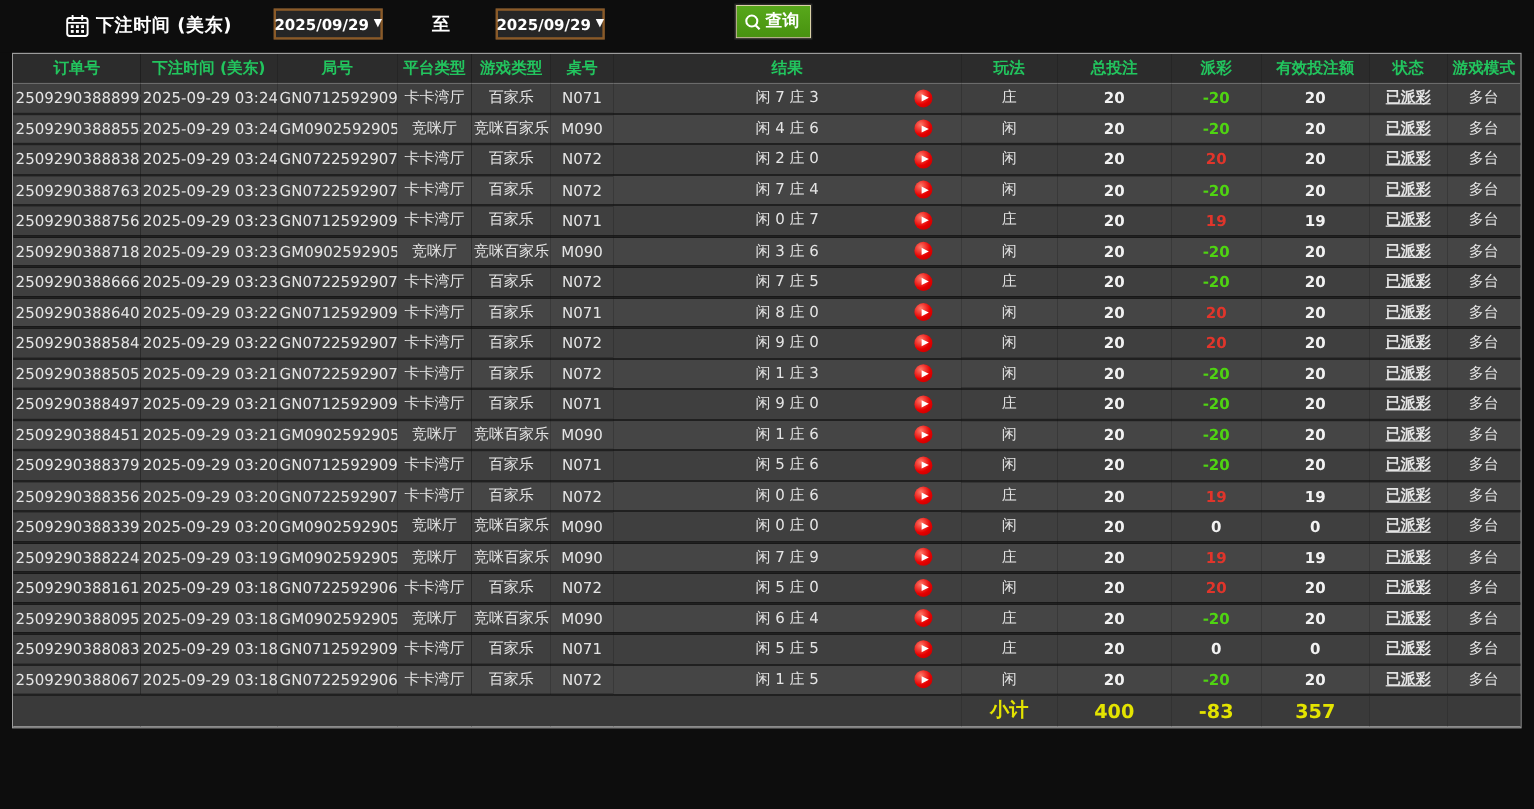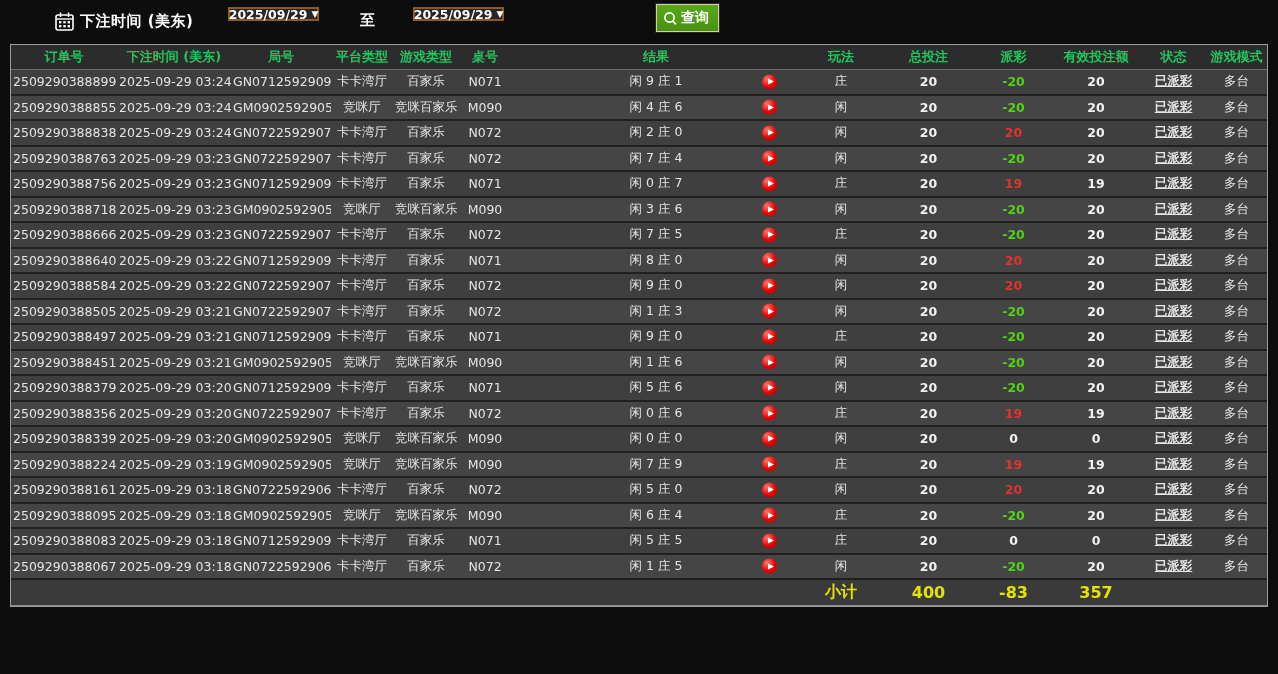--- a/index.html
+++ b/index.html
@@ -10,41 +10,40 @@
     font-family:"DejaVu Sans","Liberation Sans",sans-serif;
   }
   
   .topbar { position:relative; height:44px; background:#0d0d0d; }
   .cal-icon { position:absolute; left:54px; top:11px; width:21px; height:21px; }
   .page-title {
     position:absolute; left:80px; top:12px;
     color:#ffffff; font-size:15px; font-weight:bold; letter-spacing:0.5px;
   }
   .datebox {
-    position:absolute; top:7px; width:91px; height:14px;
+    position:absolute; top:7px; width:91px; height:26px;
     background:#262626; border:2px solid #8a5a28;
     color:#ffffff; font-size:12.5px; font-weight:bold;
     display:flex; align-items:center; justify-content:center; gap:4px;
     cursor:pointer;
   }
   .datebox .arrow { font-size:9px; line-height:1; }
   #date-from { left:228px; }
   #date-to   { left:413px; }
   .to-label {
     position:absolute; left:360px; top:11px;
     color:#ffffff; font-size:15px; font-weight:bold;
   }
   .query-btn {
     position:absolute; left:613px; top:4px; height:28px; padding:0 9px 0 6px;
     background:linear-gradient(#58a81b,#489210);
     border:1px solid #d9d0a7; outline:1px solid #2a2a2a;
     color:#ffffff; font-size:14px; font-weight:bold;
     display:flex; align-items:center; gap:3px; cursor:pointer;
     font-family:inherit;
-    margin-left:43px;
   }
   
   .table-wrap {
     position:absolute; left:10px; top:44px; width:1258px;
     border:1px solid #9c9c9c;
   }
   table { border-collapse:collapse; table-layout:fixed; width:100%; }
   thead th {
     background:#2c2c2c; color:#22c55e; font-size:13px; font-weight:bold;
     height:24px; text-align:center; border-bottom:1px solid #6b6b6b;
@@ -162,21 +161,21 @@
     </thead>
     <tbody>
         <tr>
     <td>250929038889997</td>
     <td>2025-09-29 03:24:51</td>
     <td>GN0712592909T</td>
     <td>卡卡湾厅</td>
     <td>百家乐</td>
     <td>N071</td>
     <td class="cell-result">
-      <span>闲 9 庄 1</span>
+      <span>闲 7 庄 3</span>
       <span class="play-btn"></span>
     </td>
     <td>庄</td>
     <td class="num">20</td>
     <td class="num payout neg">-20</td>
     <td class="num">20</td>
     <td class="status">已派彩</td>
     <td>多台</td>
   </tr>
         <tr>

